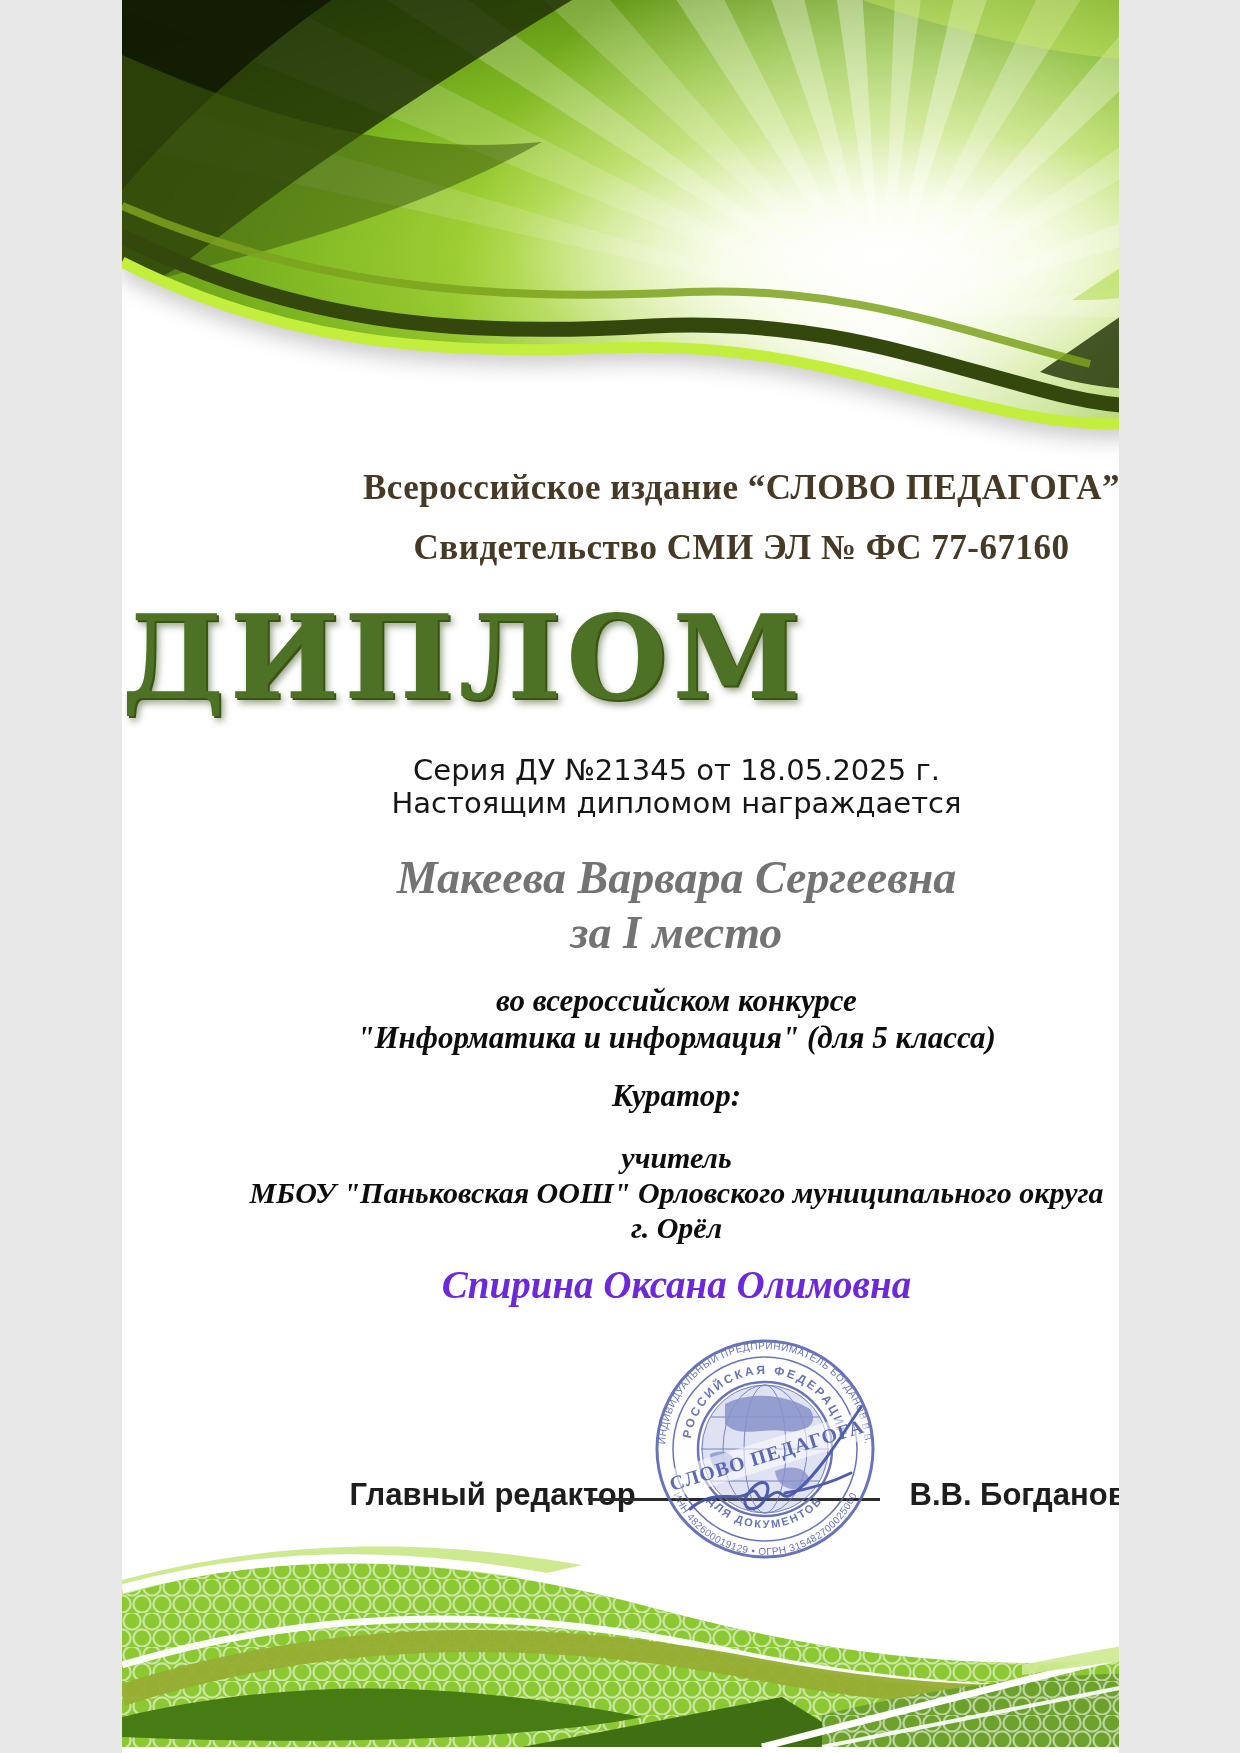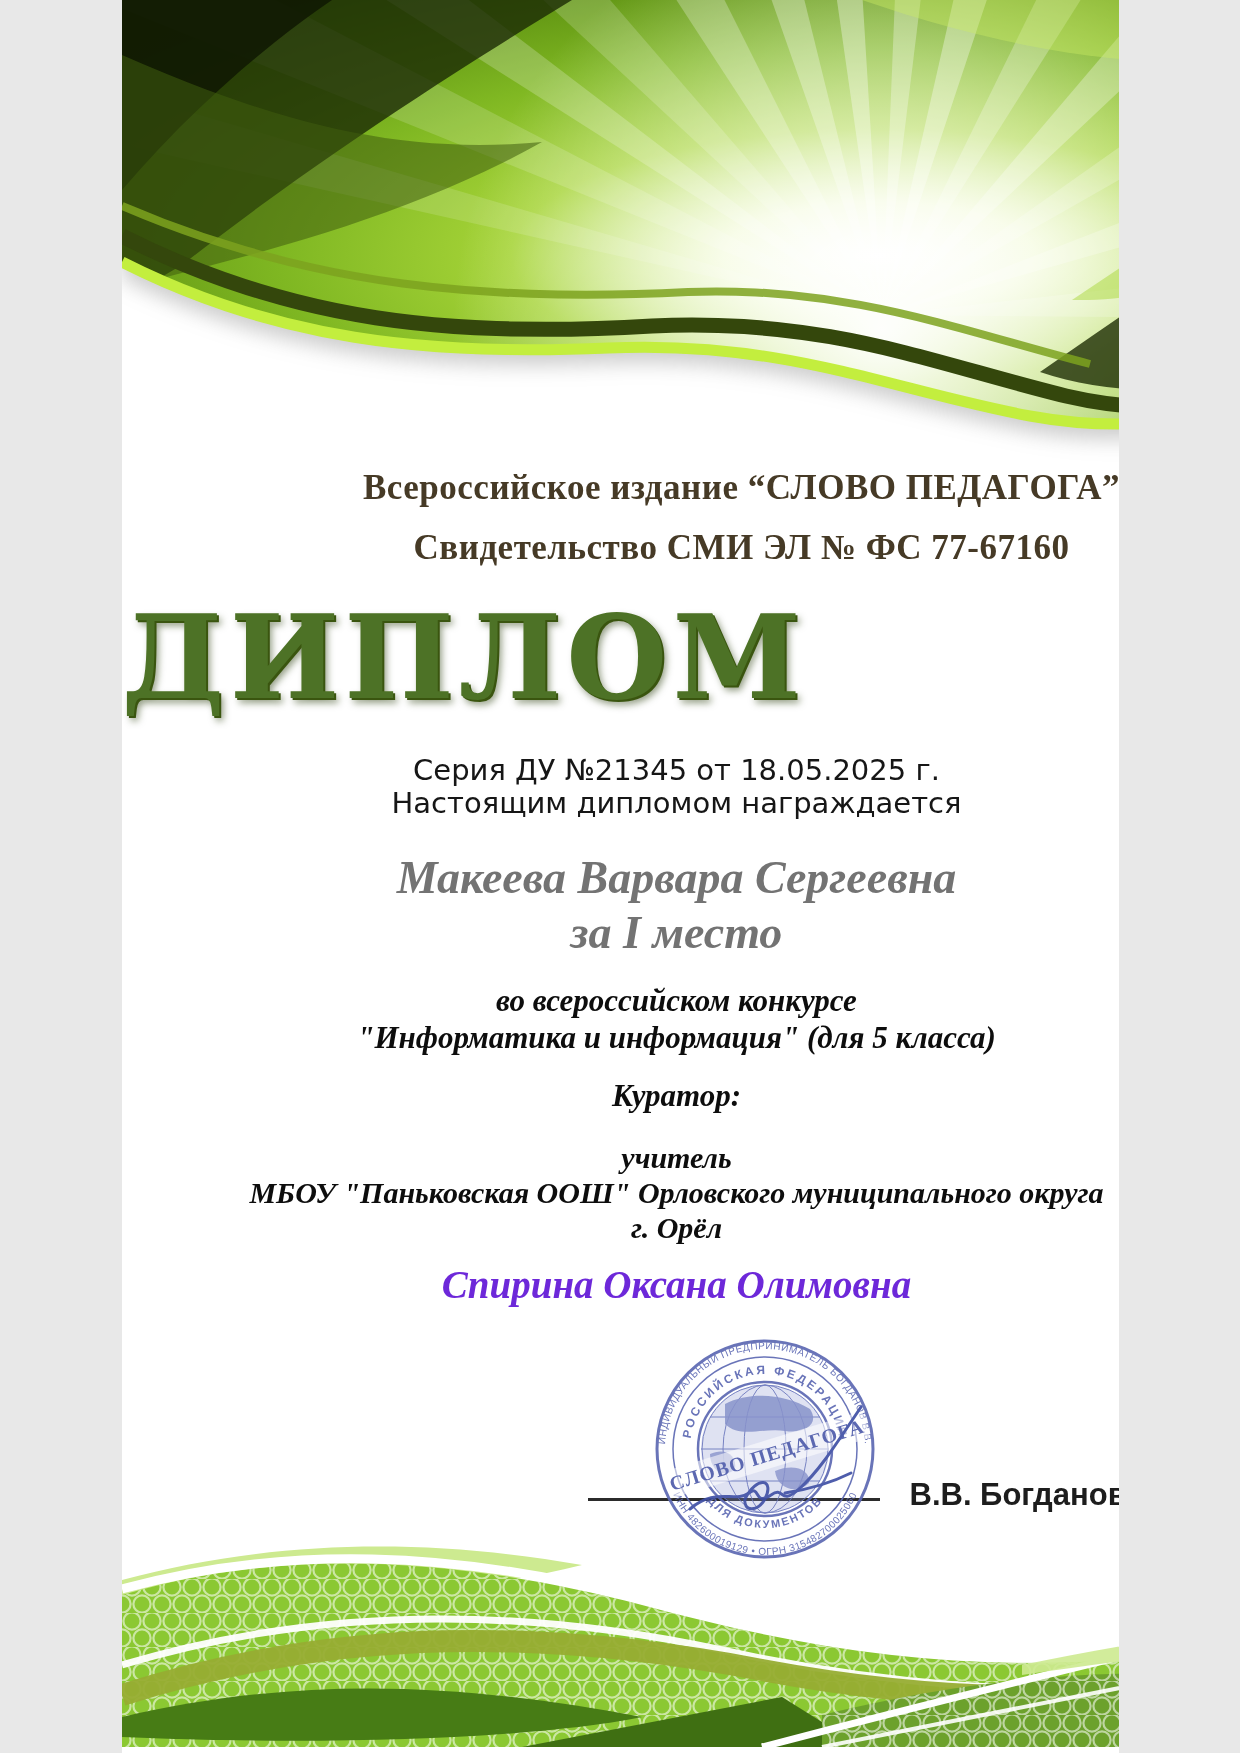--- a/index.html
+++ b/index.html
@@ -125,20 +125,21 @@
   <div class="cblock curator-info">
     <div>учитель</div>
     <div>МБОУ "Паньковская ООШ" Орловского муниципального округа</div>
     <div>г. Орёл</div>
   </div>
 
   <div class="cblock curator-label">Куратор:</div>
 
   <div class="cblock curator-name">Спирина Оксана Олимовна</div>
 
+  <div class="sig-label">Главный редактор</div>
   <div class="sig-line"></div>
   <div class="sig-name">В.В. Богданов</div>
 
   <svg class="stamp" width="240" height="240" viewBox="-120 -120 240 240" aria-hidden="true">
     <defs>
       <path id="arcOuterTop" d="M -100,0 A 100,100 0 1 1 100,0" fill="none"></path>
       <path id="arcOuterBottom" d="M -100,6 A 100,100 0 0 0 100,6" fill="none"></path>
       <path id="arcInnerTop" d="M -75,0 A 75,75 0 1 1 75,0" fill="none"></path>
       <path id="arcInnerBottom" d="M -75,4 A 75,75 0 0 0 75,4" fill="none"></path>
     </defs>

